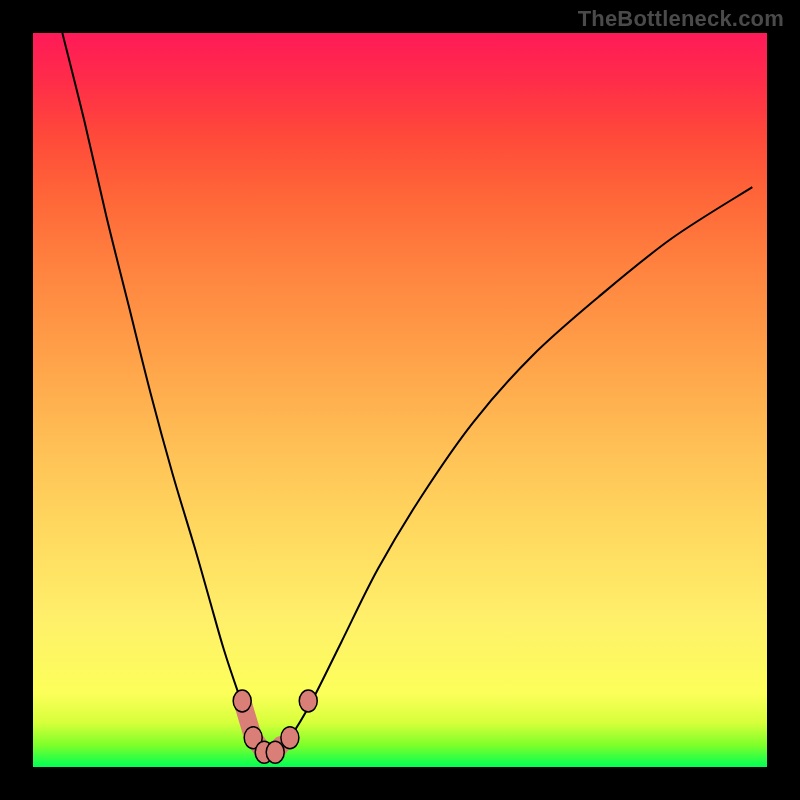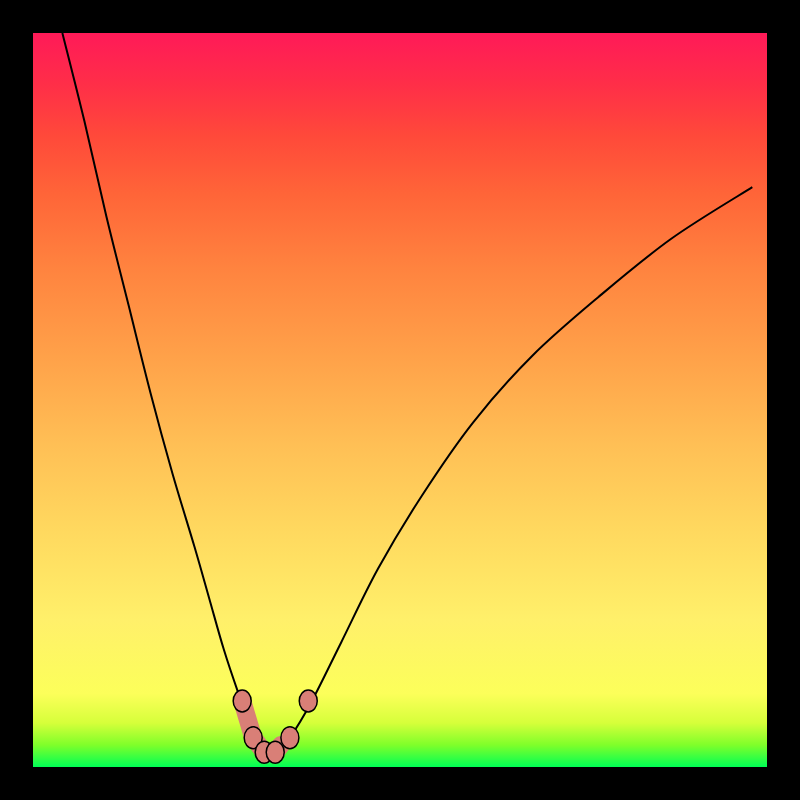--- a/index.html
+++ b/index.html
@@ -54,20 +54,21 @@
     top: 0;
     width: 734px;
     height: 734px;
   }
 </style>
 </head>
 <body>
 
 <div class="container">
 
+  <div class="watermark">TheBottleneck.com</div>
 
   <div class="plot-area">
     <svg class="curve" viewBox="0 0 734 734" preserveAspectRatio="none">
       <path id="curve-path" fill="none" stroke-width="2" d="M 29.36 0.00 C 33.03 14.68, 44.04 57.50, 51.38 88.08 C 58.72 118.66, 66.06 152.92, 73.40 183.50 C 80.74 214.08, 88.08 242.22, 95.42 271.58 C 102.76 300.94, 110.10 331.52, 117.44 359.66 C 124.78 387.80, 132.12 414.71, 139.46 440.40 C 146.80 466.09, 155.36 493.00, 161.48 513.80 C 167.60 534.60, 171.27 548.05, 176.16 565.18 C 181.05 582.31, 185.95 600.66, 190.84 616.56 C 195.73 632.46, 201.24 648.37, 205.52 660.60 C 209.80 672.83, 212.86 681.40, 216.53 689.96 C 220.20 698.52, 224.48 707.09, 227.54 711.98 C 230.60 716.87, 231.82 718.71, 234.88 719.32 C 237.94 719.93, 242.22 718.10, 245.89 715.65 C 249.56 713.20, 251.39 712.59, 256.90 704.64 C 262.40 696.69, 270.36 683.84, 278.92 667.94 C 287.48 652.04, 297.27 631.24, 308.28 609.22 C 319.29 587.20, 331.52 560.29, 344.98 535.82 C 358.44 511.35, 373.12 486.89, 389.02 462.42 C 404.92 437.95, 422.05 412.26, 440.40 389.02 C 458.75 365.78, 478.32 343.76, 499.12 322.96 C 519.92 302.16, 541.94 283.81, 565.18 264.24 C 588.42 244.67, 612.89 223.87, 638.58 205.52 C 664.27 187.17, 705.86 162.70, 719.32 154.14" stroke="#000000"></path>
       <path id="highlight-path" fill="none" stroke-width="18" stroke-linecap="round" stroke-linejoin="round" d="M 209.19 667.94 L 220.20 704.64 L 231.21 719.32 L 242.22 719.32 L 248.09 711.98" stroke="#d97f77"></path>
       <g id="markers">
           <ellipse cx="209.19" cy="667.94" rx="9" ry="11" fill="#d97f77" stroke="#000000" stroke-width="1.5"></ellipse>
           <ellipse cx="220.20" cy="704.64" rx="9" ry="11" fill="#d97f77" stroke="#000000" stroke-width="1.5"></ellipse>
           <ellipse cx="231.21" cy="719.32" rx="9" ry="11" fill="#d97f77" stroke="#000000" stroke-width="1.5"></ellipse>
           <ellipse cx="242.22" cy="719.32" rx="9" ry="11" fill="#d97f77" stroke="#000000" stroke-width="1.5"></ellipse>

